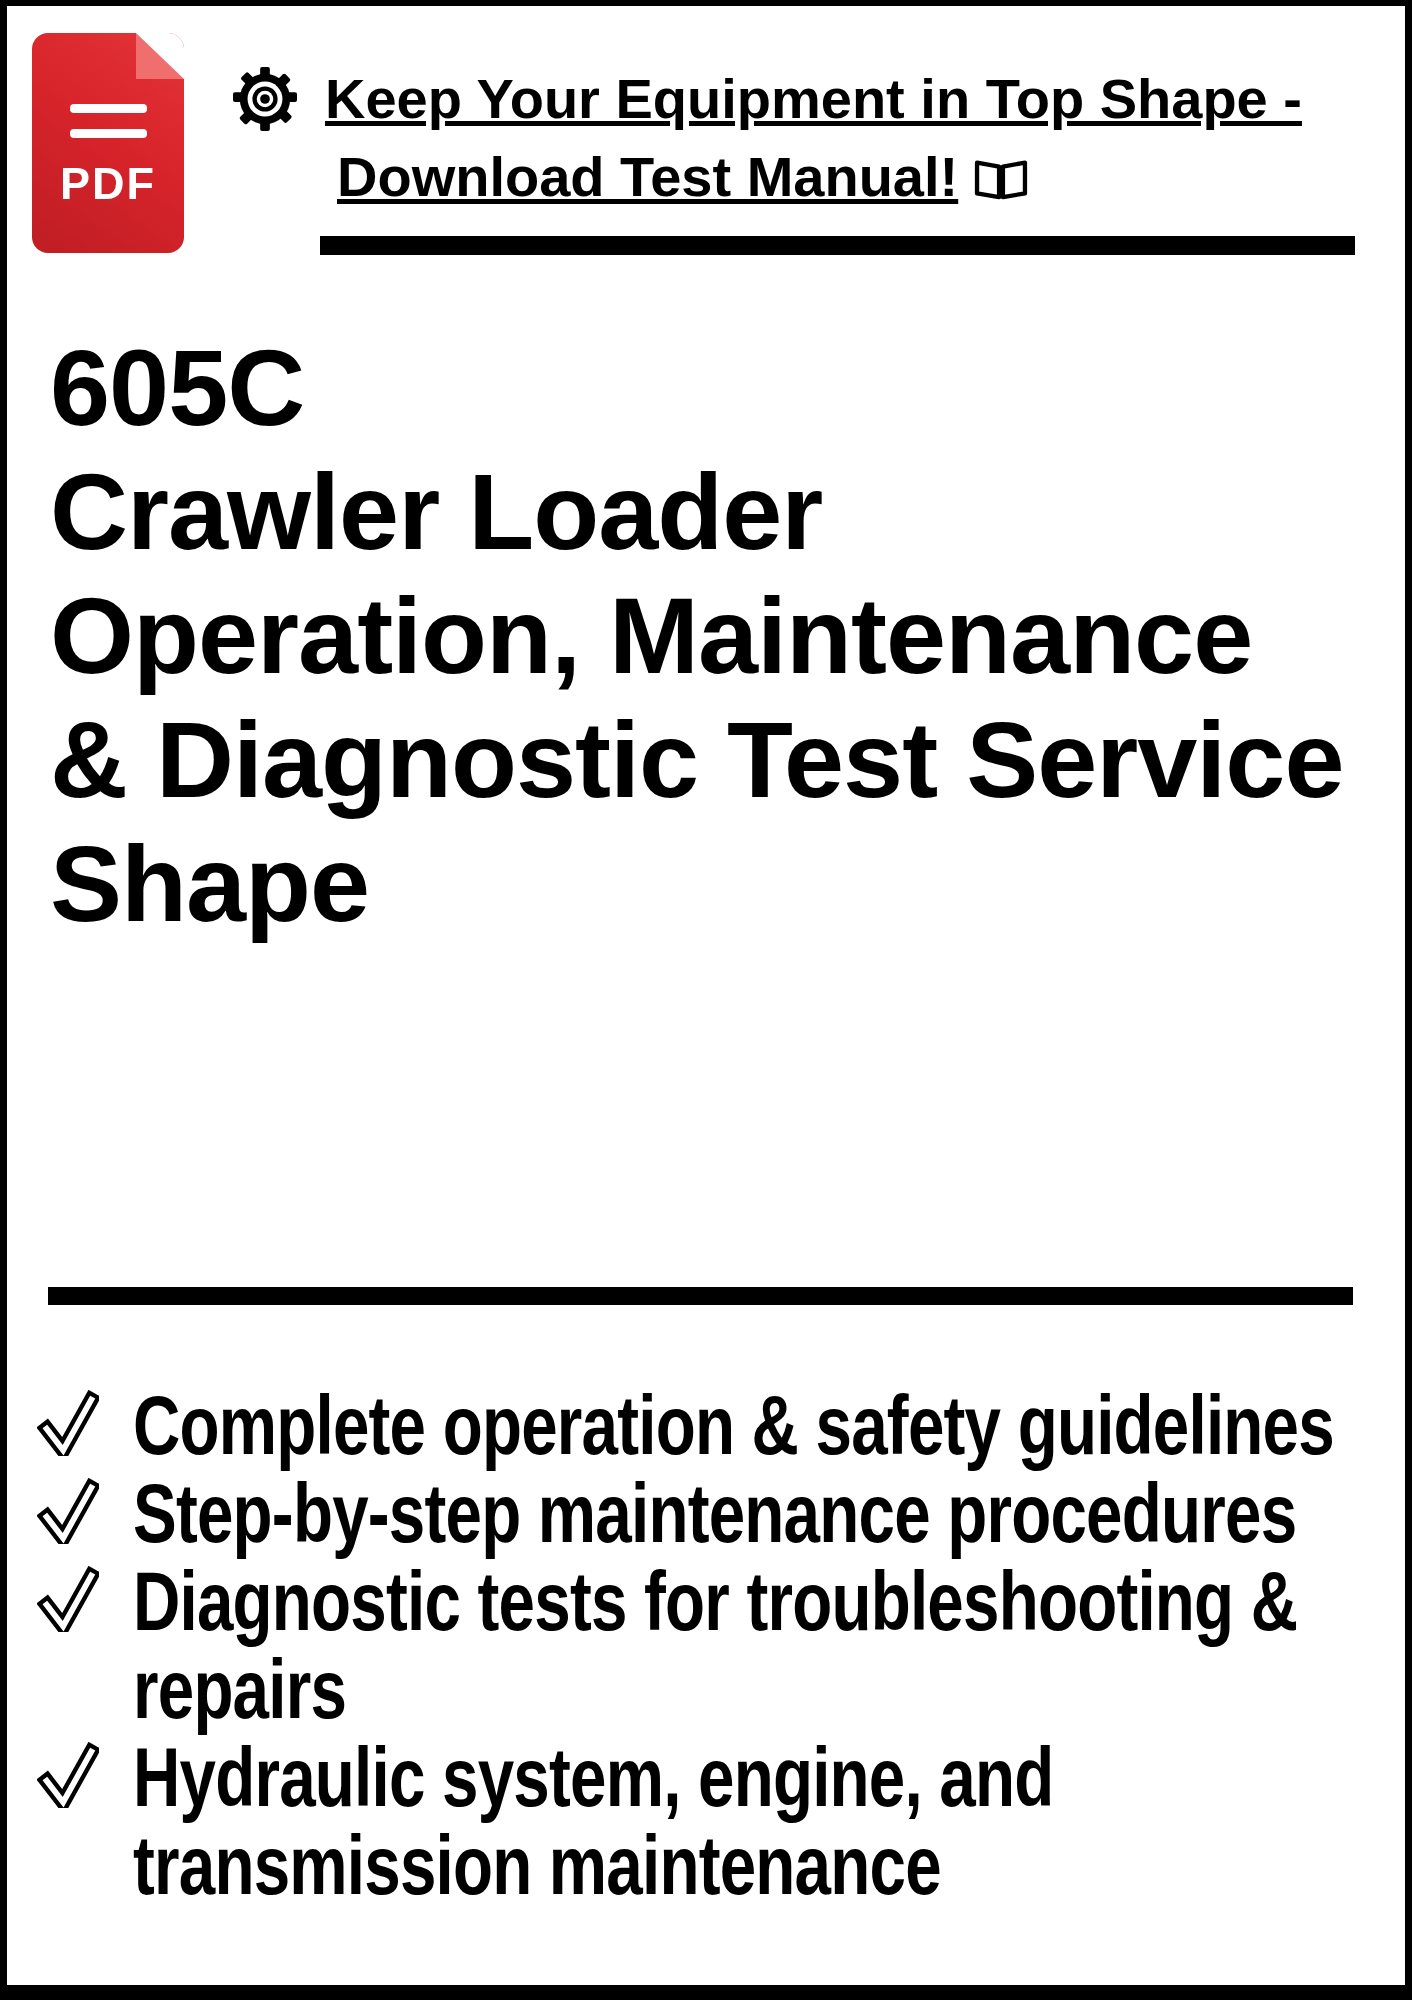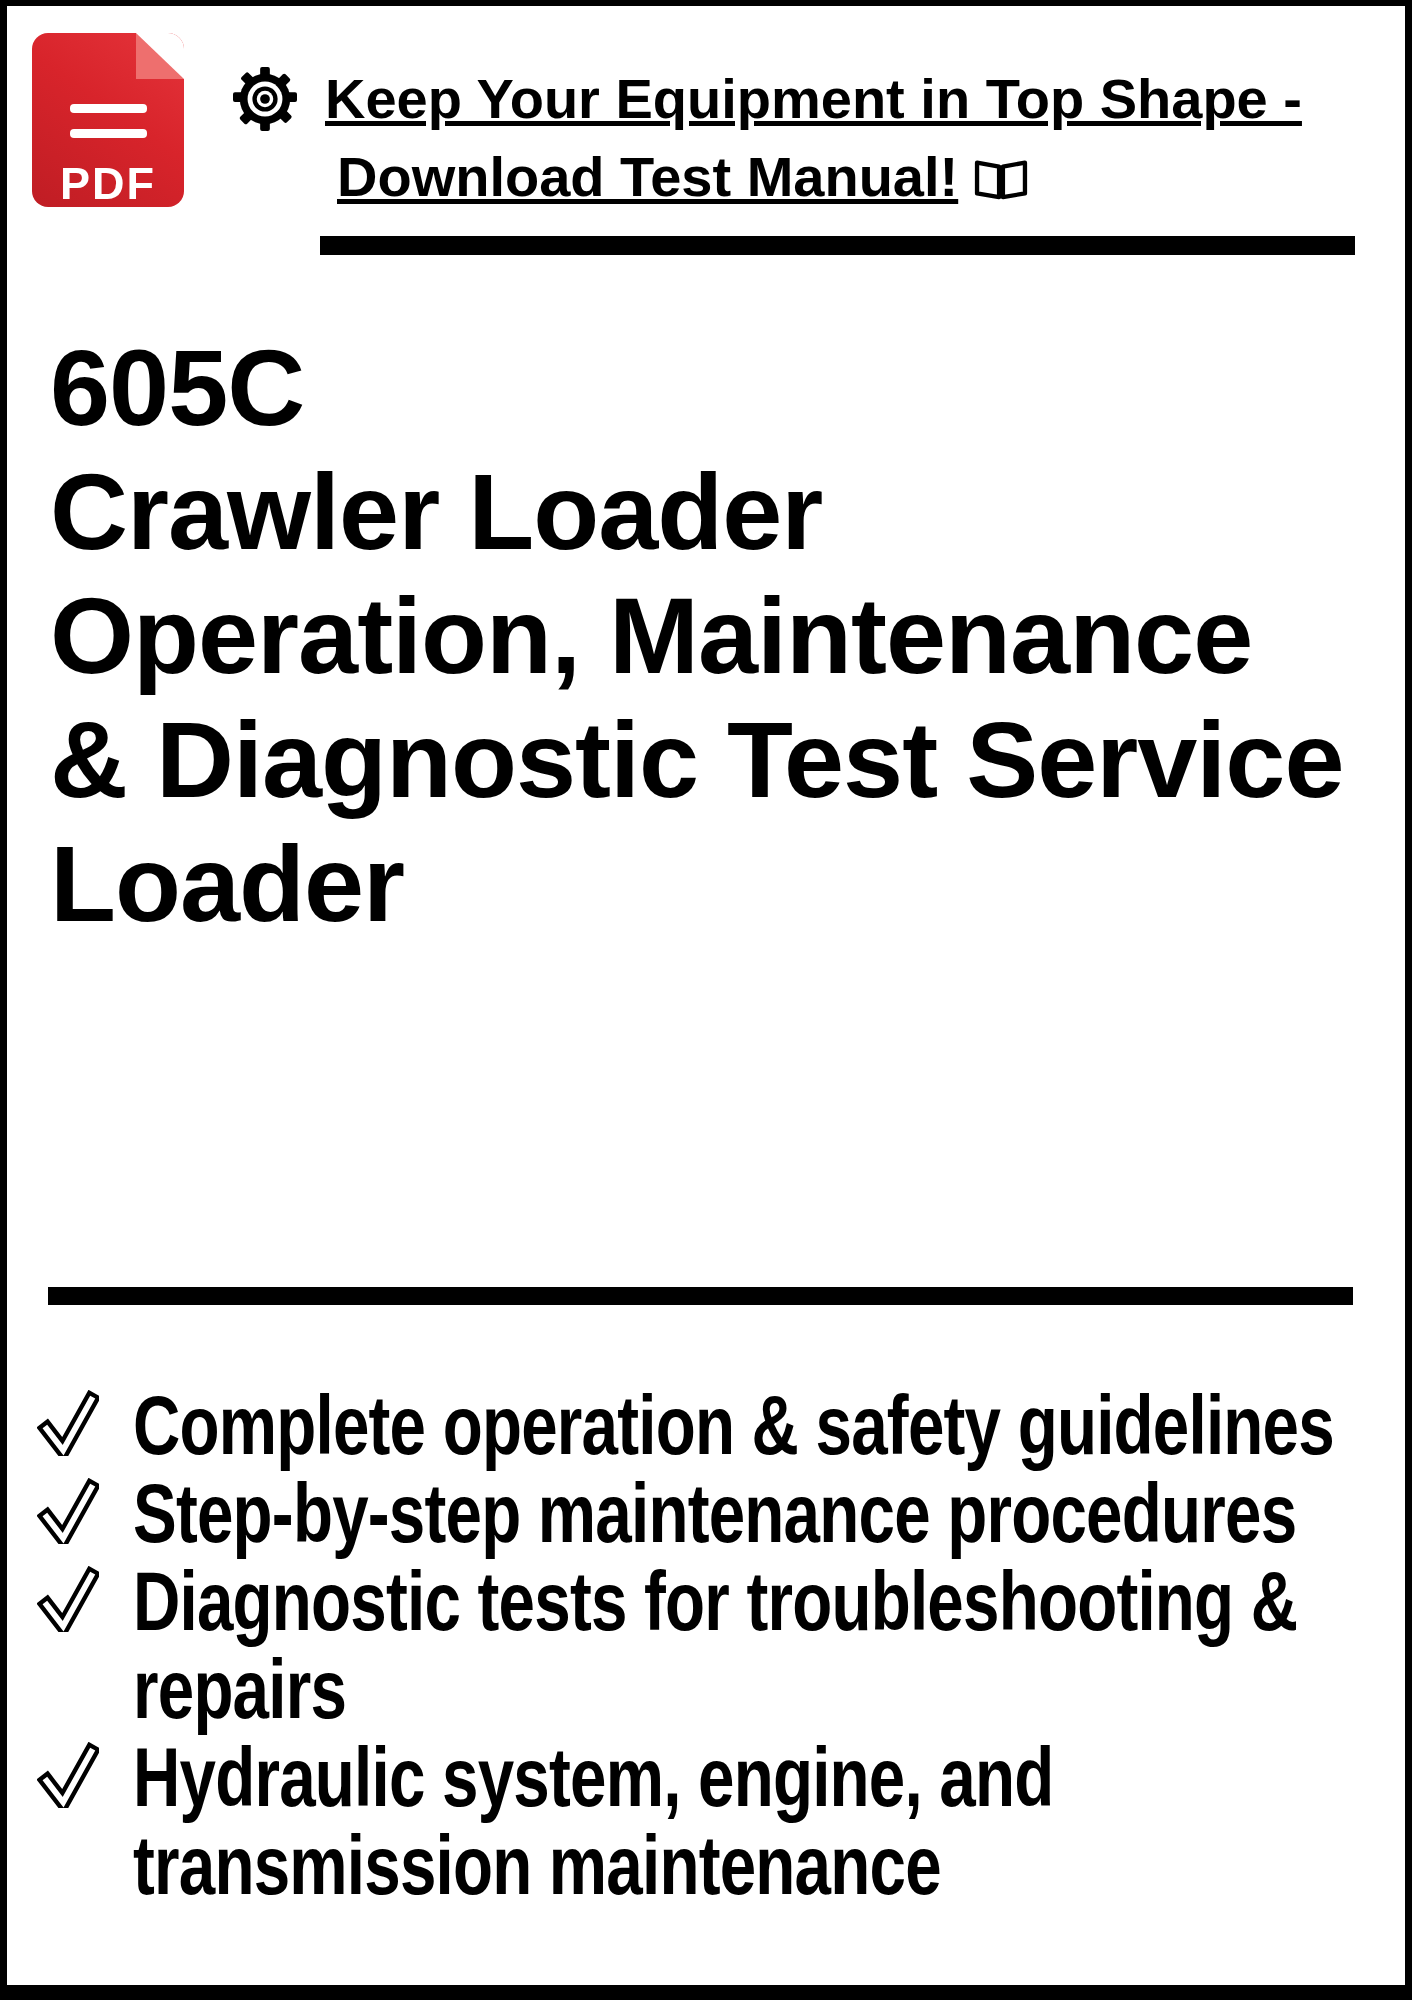--- a/index.html
+++ b/index.html
@@ -13,21 +13,21 @@
     color:var(--text); font-weight:bold; margin:0 auto;
   }
   
   .frame{
     position:absolute; inset:0; pointer-events:none; z-index:60;
     border-style:solid; border-color:var(--border);
     border-width:6px 7px 15px 7px;
   }
   
   .pdf-icon{
-    position:absolute; left:32px; top:33px; width:152px; height:174px;
+    position:absolute; left:32px; top:33px; width:152px; height:220px;
     border-radius:16px; overflow:hidden;
     background:linear-gradient(215deg,#e5343b 0%,var(--pdf-red) 45%,var(--pdf-red-dark) 100%);
   }
   .pdf-fold-cut{position:absolute; top:0; right:0; width:48px; height:46px; background:var(--page-bg);}
   .pdf-fold{
     position:absolute; top:0; right:0; width:48px; height:46px; background:var(--pdf-fold);
     clip-path:polygon(0 0,100% 100%,0 100%);
   }
   .pdf-bar{position:absolute; left:38px; width:77px; height:9px; border-radius:4px; background:#ffffff;}
   .bar1{top:71px;} .bar2{top:96px;}
@@ -95,21 +95,21 @@
         </svg></div>
   </div>
 
   <div class="rule1"></div>
 
   <div class="title">
     <div>605C</div>
     <div>Crawler Loader</div>
     <div>Operation, Maintenance</div>
     <div>&amp; Diagnostic Test Service</div>
-    <div>Loader</div>
+    <div>Shape</div>
   </div>
 
 
   <div class="rule2"></div>
 
   <div class="checklist">
 
     <div class="check-item">
       <svg class="check-svg" viewBox="0 0 62 68">
         <path d="M9 40 L26 62 L55 10" fill="none" stroke="#000000" stroke-width="15" stroke-linecap="square"></path>

